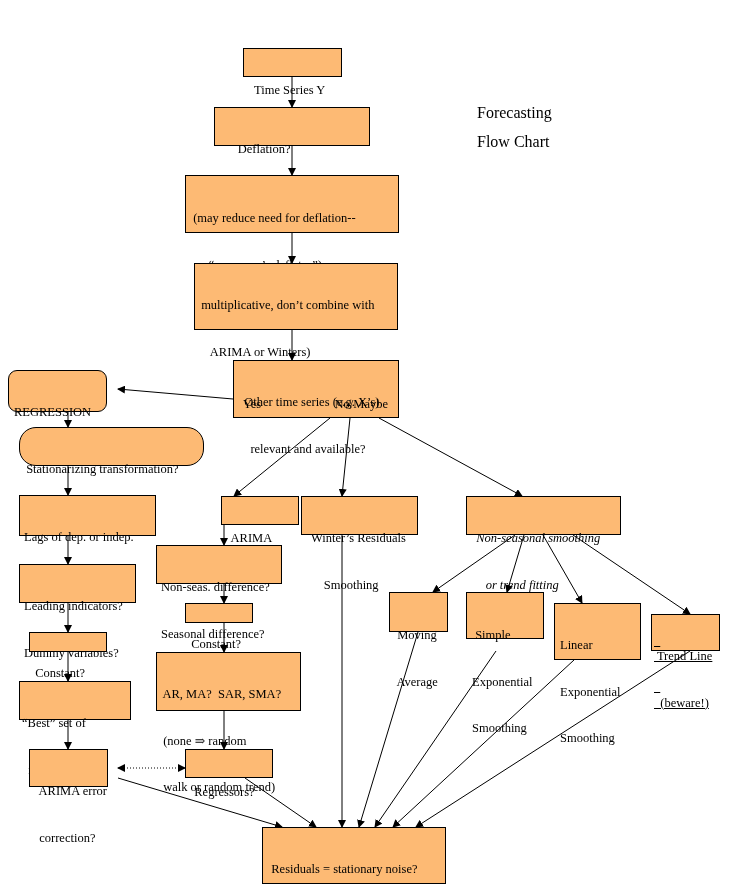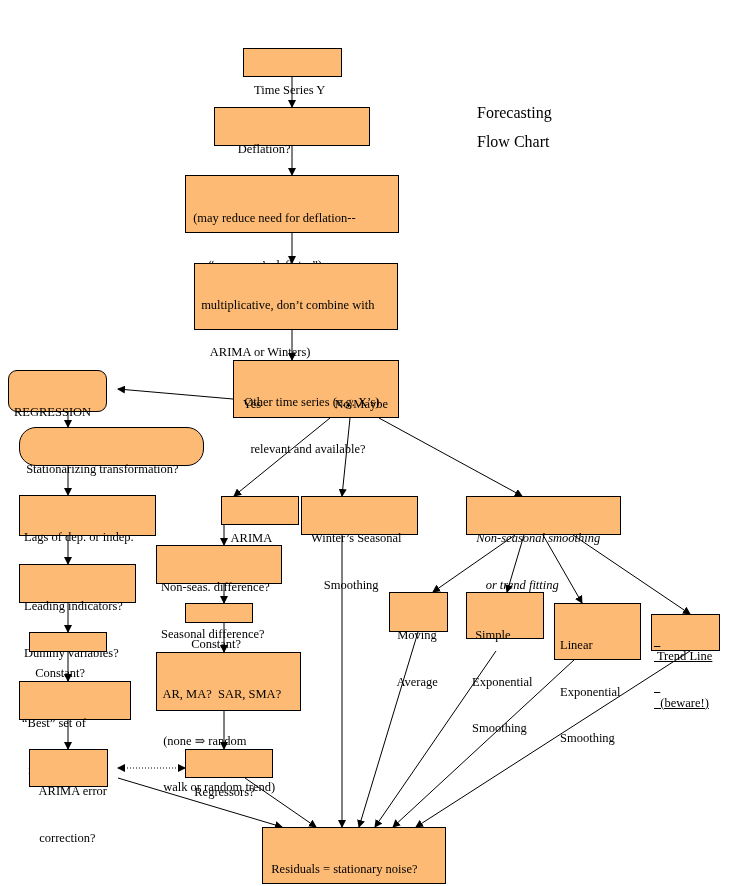--- a/index.html
+++ b/index.html
@@ -137,21 +137,21 @@
   <span class="t"> AR, MA?  SAR, SMA?</span>
   <span class="t"> (none ⇒ random</span>
   <span class="t"> walk or random trend)</span>
 </div>
 
 <div class="box" style="left:185px;top:749px;width:88px;height:29px;padding:4px 0 0 2px;">
   <span class="t">  Regressors?</span>
 </div>
 
 <div class="box" style="left:301px;top:496px;width:117px;height:39px;padding:3px 0 0 3px;">
-  <span class="t">  Winter’s Seasonal</span>
+  <span class="t">  Winter’s Residuals</span>
   <span class="t">      Smoothing</span>
 </div>
 
 <div class="box" style="left:466px;top:496px;width:155px;height:39px;padding:3px 0 0 3px;font-style:italic;">
   <span class="t">  Non-seasonal smoothing</span>
   <span class="t">     or trend fitting</span>
 </div>
 
 <div class="box" style="left:389px;top:592px;width:59px;height:40px;padding:4px 0 0 4px;">
   <span class="t"> Moving</span>

